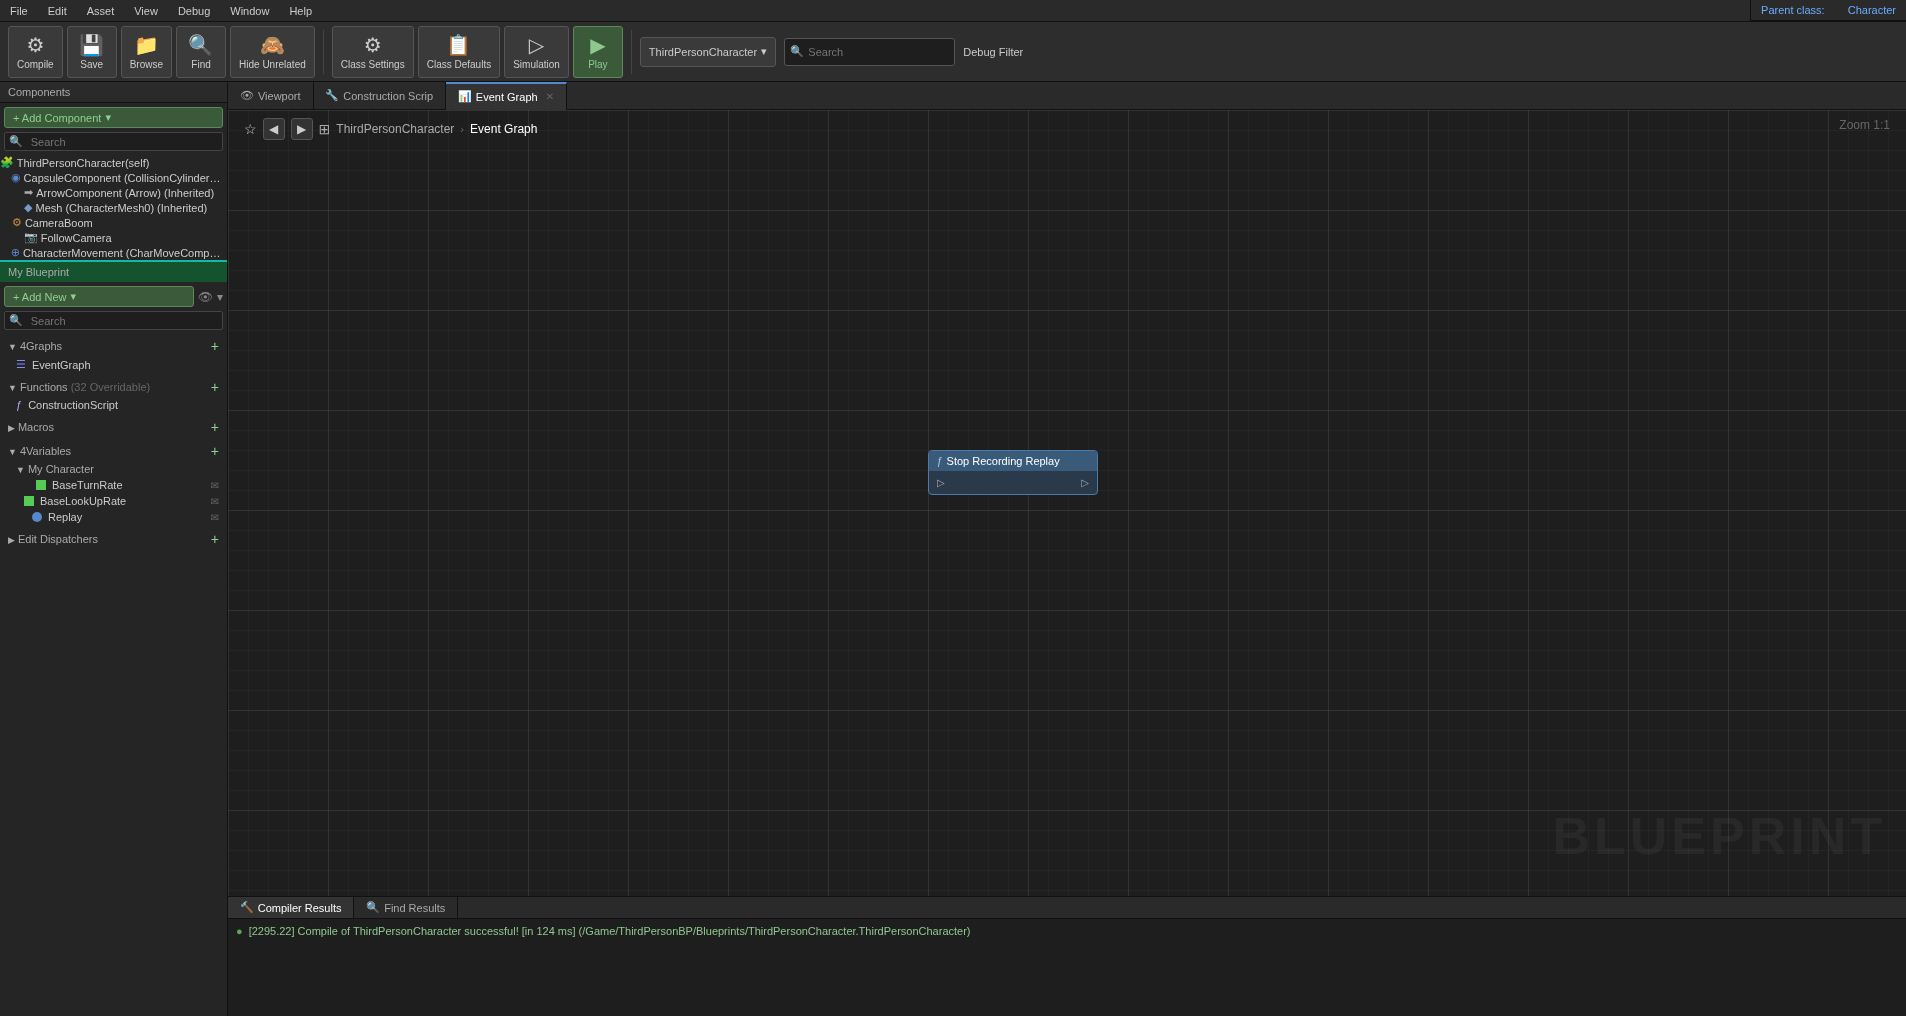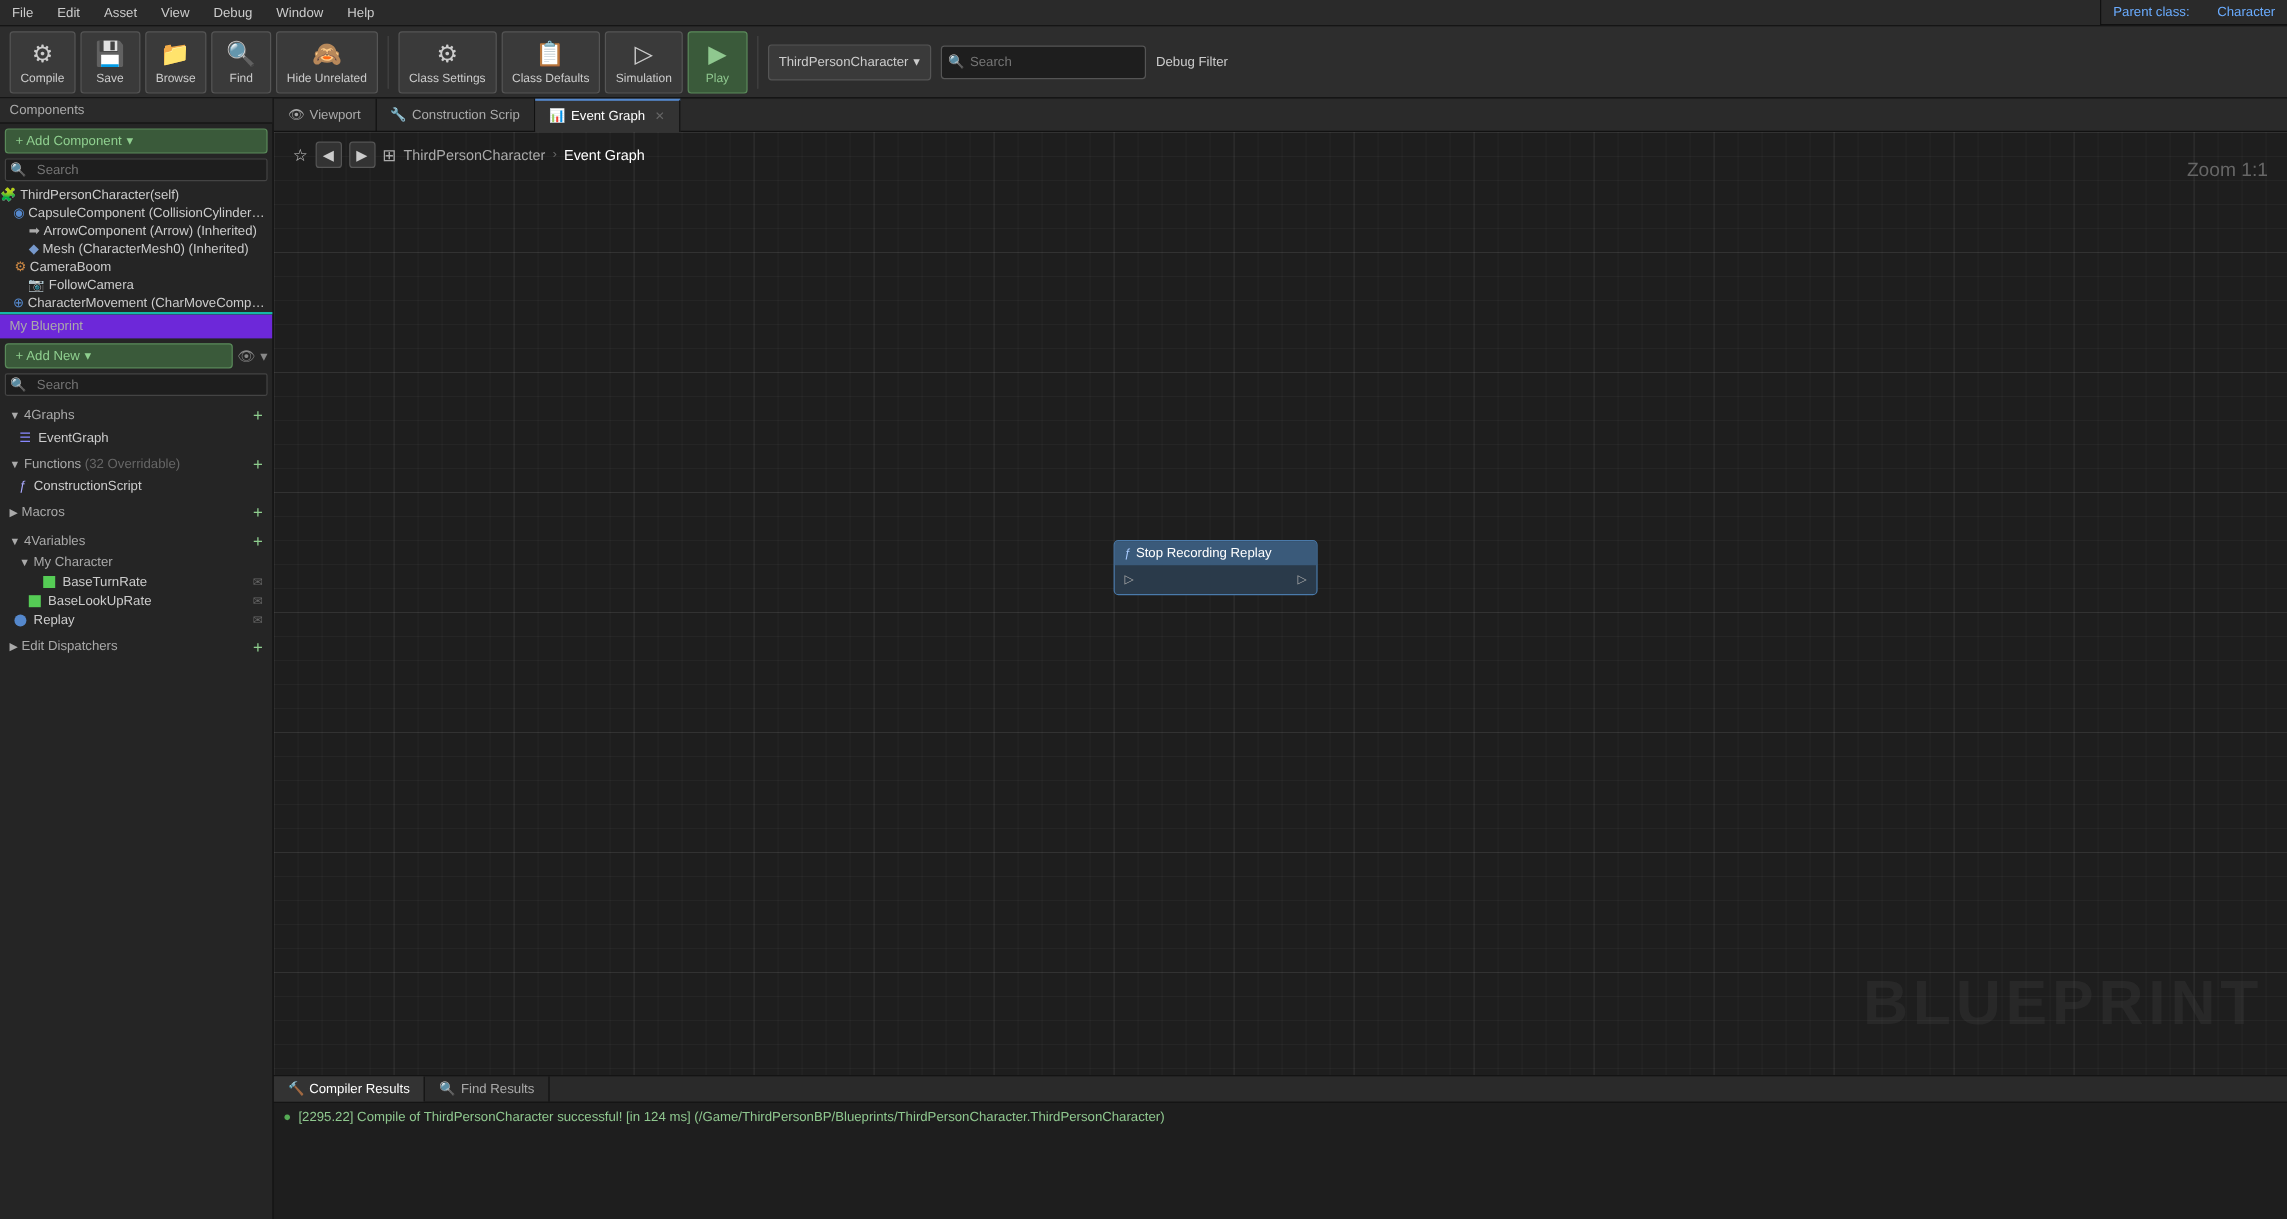--- a/index.html
+++ b/index.html
@@ -29,21 +29,21 @@
     .panel-header { background: #2a2a2a; padding: 4px 8px; font-size: 11px; color: #aaa; border-bottom: 1px solid #111; display: flex; align-items: center; justify-content: space-between; }
     .panel-search { display: flex; align-items: center; background: #1e1e1e; border: 1px solid #444; margin: 4px; border-radius: 2px; }
     .panel-search input { background: transparent; border: none; color: #ccc; font-size: 11px; outline: none; width: 100%; padding: 2px 4px; }
     .add-component-btn { display: flex; align-items: center; gap: 4px; background: #3a5a3a; border: 1px solid #5a8a5a; border-radius: 3px; padding: 3px 8px; cursor: pointer; color: #8fcf8f; font-size: 11px; margin: 4px; }
 
     
     .tree-item { display: flex; align-items: center; padding: 1px 4px 1px 0; cursor: pointer; font-size: 11px; color: #ccc; }
     .tree-item .indent { display: inline-block; }
     .tree-item .item-icon { margin-right: 3px; }
     .tree-item .item-label { white-space: nowrap; overflow: hidden; text-overflow: ellipsis; }
-    .section-header { display: flex; align-items: center; justify-content: space-between; padding: 4px 8px; background: #6d28d9; font-size: 11px; color: #aaa; cursor: pointer; }
+    .section-header { display: flex; align-items: center; justify-content: space-between; padding: 4px 8px; background: #14532d; font-size: 11px; color: #aaa; cursor: pointer; }
     .subsection { padding: 2px 0; }
     .subsection-header { display: flex; align-items: center; justify-content: space-between; padding: 2px 8px; font-size: 11px; color: #aaa; cursor: pointer; }
     .add-btn { color: #8fcf8f; font-size: 14px; cursor: pointer; }
     .var-item { display: flex; align-items: center; padding: 2px 8px 2px 16px; cursor: pointer; font-size: 11px; color: #ccc; }
     .var-dot { width: 10px; height: 10px; border-radius: 50%; margin-right: 6px; flex-shrink: 0; }
     .var-mail { margin-left: auto; color: #666; font-size: 10px; }
 
     
     .bp-search-bar { display: flex; align-items: center; background: #1e1e1e; border: 1px solid #444; margin: 4px; border-radius: 2px; }
     .bp-search-bar input { background: transparent; border: none; color: #ccc; font-size: 11px; outline: none; width: 100%; padding: 2px 4px; }
@@ -67,21 +67,21 @@
 
     
     .breadcrumb { position: absolute; top: 8px; left: 16px; display: flex; align-items: center; gap: 6px; z-index: 10; }
     .bc-btn { background: #333; border: 1px solid #555; border-radius: 3px; width: 22px; height: 22px; display: flex; align-items: center; justify-content: center; cursor: pointer; color: #ccc; font-size: 12px; }
     .bc-star { color: #ccc; font-size: 14px; cursor: pointer; }
     .bc-text { font-size: 12px; color: #aaa; }
     .bc-separator { color: #666; }
     .bc-active { color: #fff; font-size: 12px; }
 
     
-    .zoom-label { position: absolute; top: 24px; right: 16px; font-size: 16px; color: #666; z-index: 10; }
+    .zoom-label { position: absolute; top: 8px; right: 16px; font-size: 12px; color: #666; z-index: 10; }
 
     
     .bp-node { position: absolute; background: #2a3a4a; border: 1px solid #4a7aaa; border-radius: 4px; min-width: 160px; z-index: 20; }
     .bp-node-header { background: #3a5a7a; padding: 4px 8px; border-radius: 3px 3px 0 0; display: flex; align-items: center; gap: 4px; font-size: 11px; color: #fff; }
     .bp-node-body { padding: 6px 8px; display: flex; justify-content: space-between; }
     .bp-pin { display: flex; align-items: center; gap: 4px; font-size: 10px; color: #aaa; }
     .bp-pin-arrow { color: #aaa; font-size: 10px; }
 
     
     .bp-watermark { position: absolute; bottom: 30px; right: 20px; font-size: 52px; font-weight: bold; color: rgba(100,100,100,0.15); letter-spacing: 4px; user-select: none; z-index: 5; }
@@ -307,21 +307,21 @@
         <div class="var-item" style="padding-left:36px;">
           <div class="var-dot" style="background:#55cc55; border-radius:0;"></div>
           <span>BaseTurnRate</span>
           <span class="var-mail">✉</span>
         </div>
         <div class="var-item" style="padding-left:24px;">
           <div class="var-dot" style="background:#55cc55; border-radius:0;"></div>
           <span>BaseLookUpRate</span>
           <span class="var-mail">✉</span>
         </div>
-        <div class="var-item" style="padding-left:12px;">
+        <div class="var-item" style="padding-left:32px;">
           <div class="var-dot" style="background:#5588cc;"></div>
           <span>Replay</span>
           <span class="var-mail">✉</span>
         </div>
       </div>
 
       <div class="subsection">
         <div class="subsection-header">
           <span><span class="chevron">▶</span><span>Edit Dispatchers</span></span>
           <span class="add-btn">+</span>

